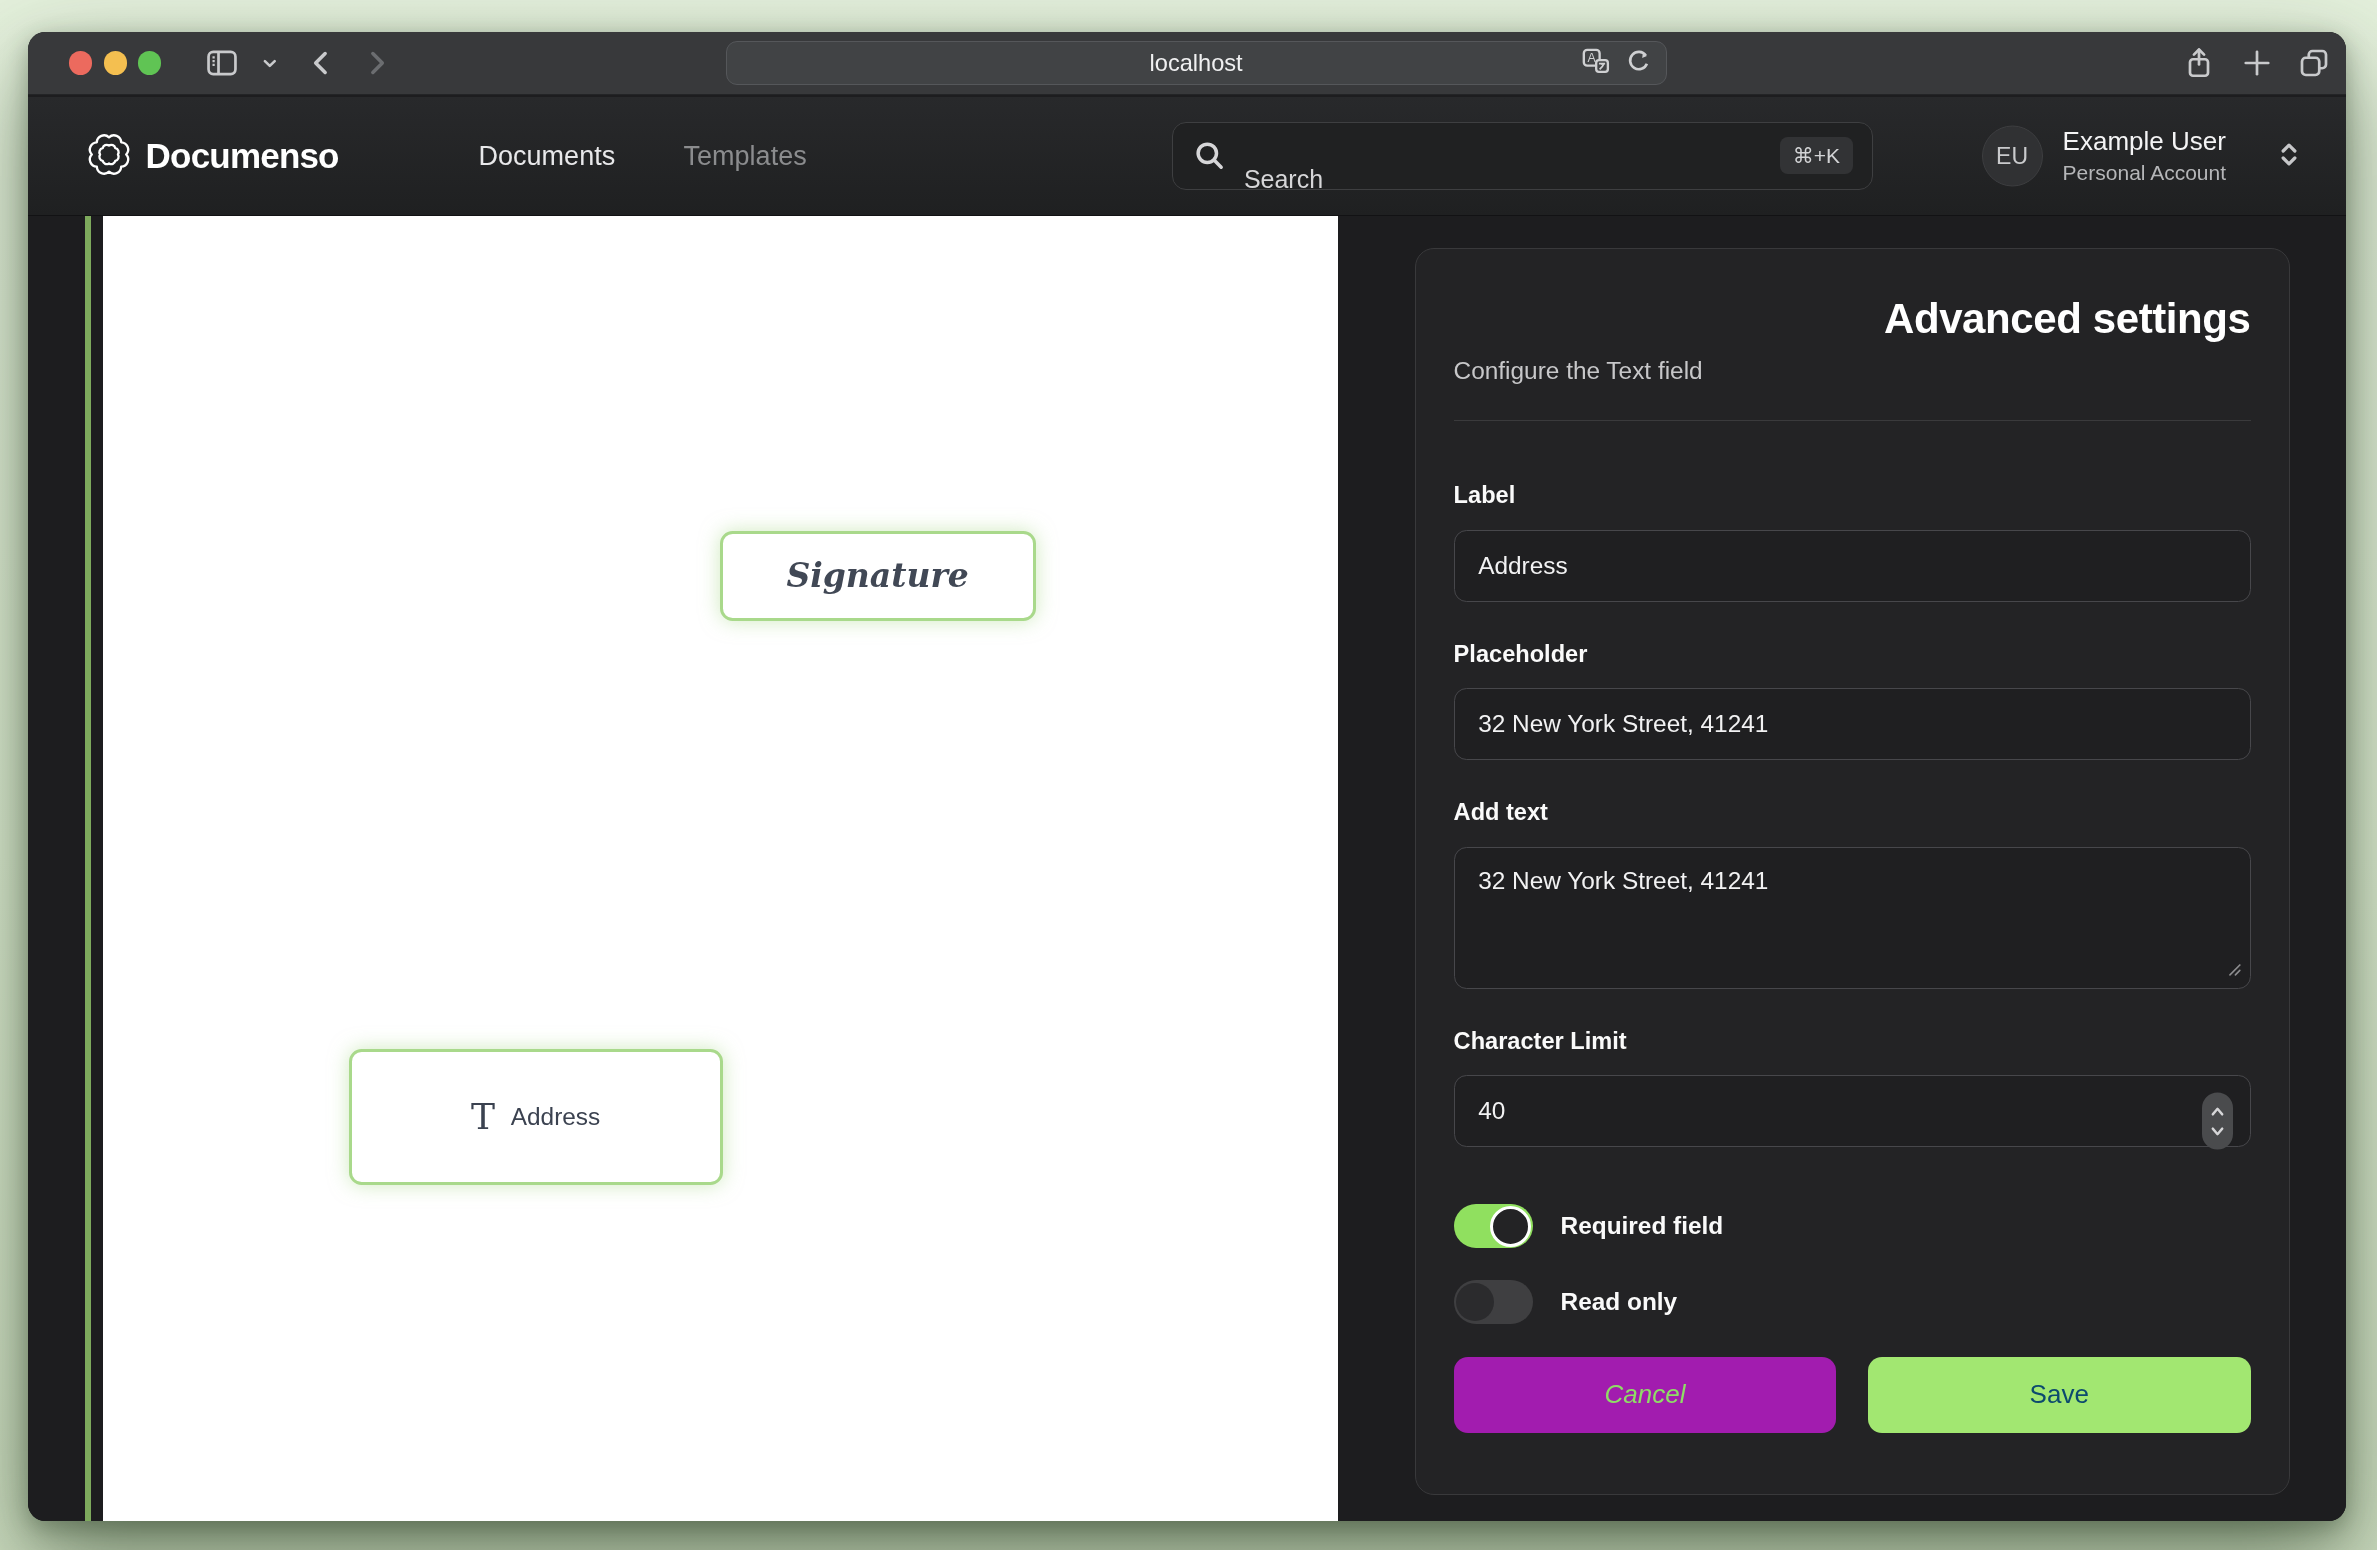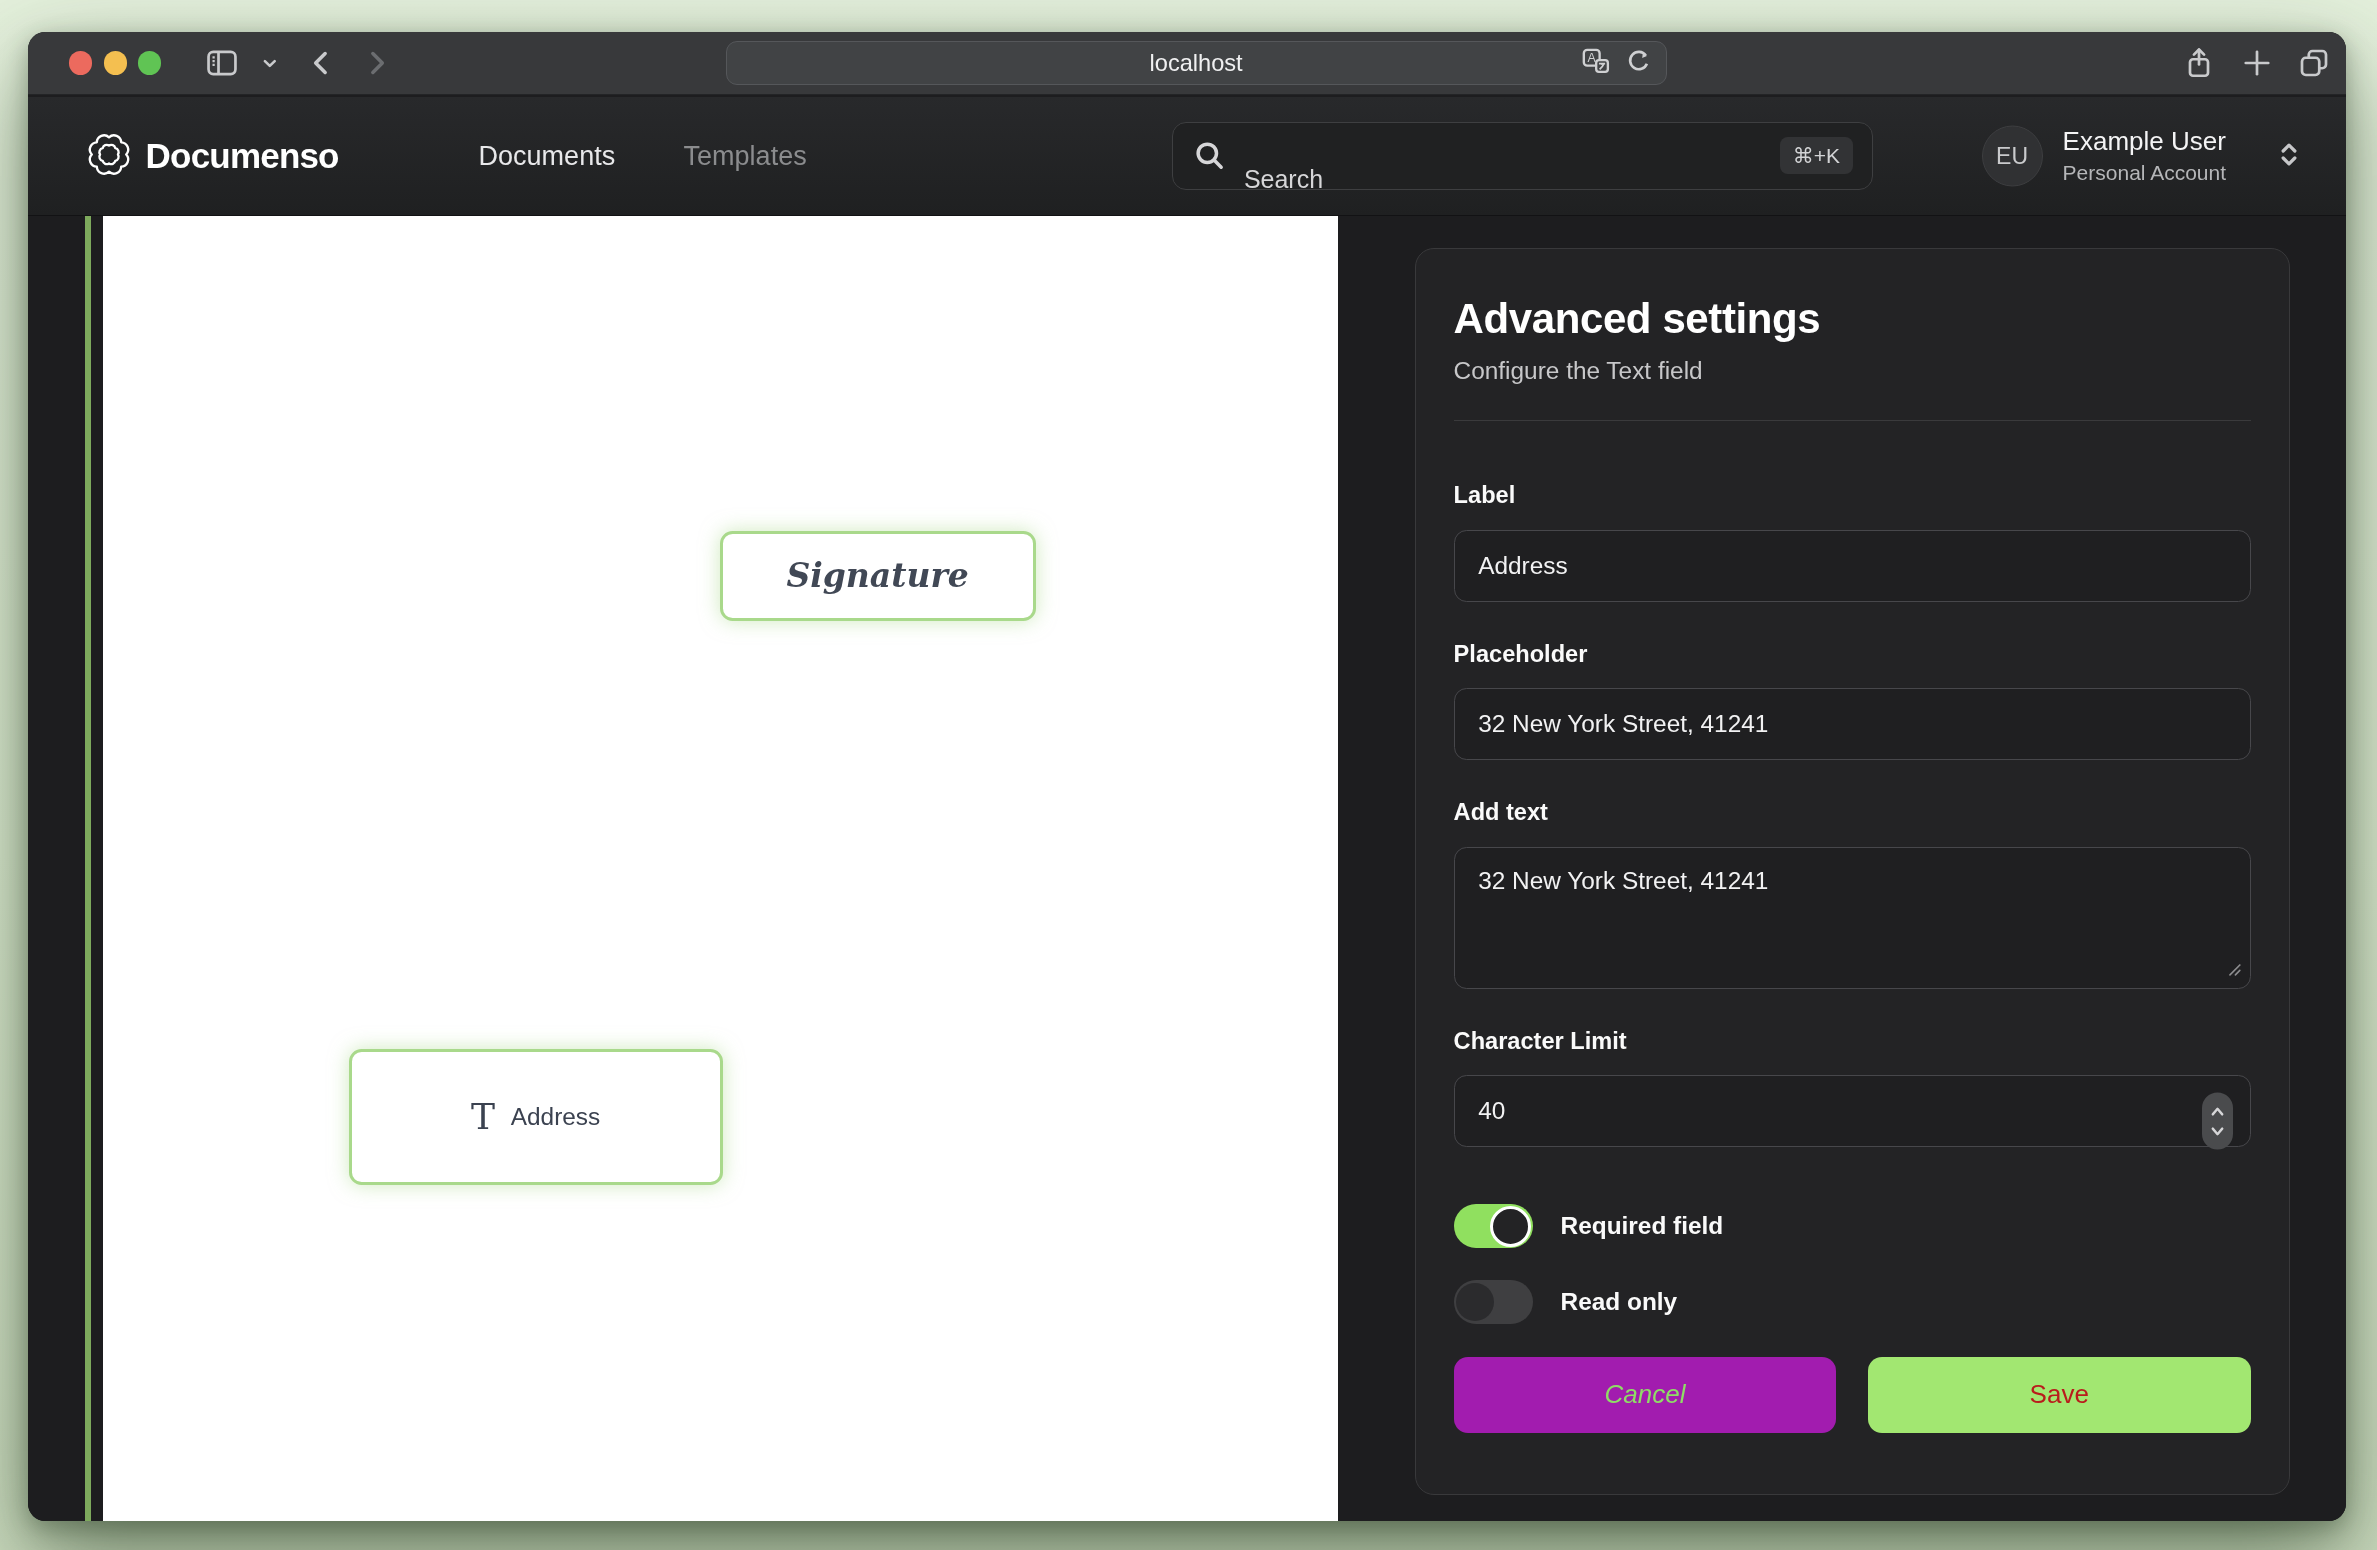--- a/index.html
+++ b/index.html
@@ -93,21 +93,21 @@
   .f-address{ left:246px; top:833px; width:374px; height:136px; gap:15.8px; }
   .f-address .t-glyph{ font-family:"DejaVu Serif", serif; font-size:36px; color:#3b4250; line-height:1; }
   .f-address .addr-label{ font-size:24.4px; color:#3b4250; }
 
   
   .panel{
     position:absolute; left:1387px; top:32px; width:875px; height:1247px;
     background:#232325; border:1.6px solid #39393b; border-radius:19px;
     padding:46px 38px 39px 38px;
   }
-  .panel-title{ color:#ffffff; font-size:42px; font-weight:700; letter-spacing:-0.4px; }
+  .panel-title{ color:#ffffff; font-size:42px; font-weight:700; letter-spacing:-0.4px;text-align:right; }
   .panel-subtitle{ color:#c7c7c9; font-size:24.4px; margin-top:14px; }
   .divider{ height:1.6px; background:#3a3a3c; margin-top:35px; }
 
   .field-label{ color:#fafafa; font-size:23.6px; font-weight:600; margin-top:39px; }
   .field-label.first{ margin-top:61px; }
   .text-input{
     margin-top:20.5px; width:100%; height:72px;
     background:#1f1f21; border:1.6px solid #47474b; border-radius:12.6px;
     color:#f2f2f3; font-size:24.4px; padding:0 23.6px;
     font-family:"Liberation Sans", sans-serif; outline:none; display:block;
@@ -141,21 +141,21 @@
     position:absolute; left:2.4px; top:3.2px; width:38px; height:38px; border-radius:50%;
     background:#2b2b2d;
   }
   .toggle-label{ color:#fafafa; font-size:24.4px; font-weight:600; }
 
   .btn-row{ display:flex; gap:31.5px; margin-top:33px; }
   .btn{ flex:1; height:76px; border:none; border-radius:14px; font-size:26px; font-weight:500;
     font-family:"Liberation Sans", sans-serif; cursor:pointer;
     display:flex; align-items:center; justify-content:center; }
   .btn-cancel{ background:#a21caf; color:#8fdd66;font-style:italic; }
-  .btn-save{ background:#a2e771; color:#b91c1c; }
+  .btn-save{ background:#a2e771; color:#0c4a6e; }
 </style>
 </head>
 <body>
 
 <div class="window">
 
   <div class="chrome">
     <div class="traffic t-red"></div>
     <div class="traffic t-yellow"></div>
     <div class="traffic t-green"></div>

